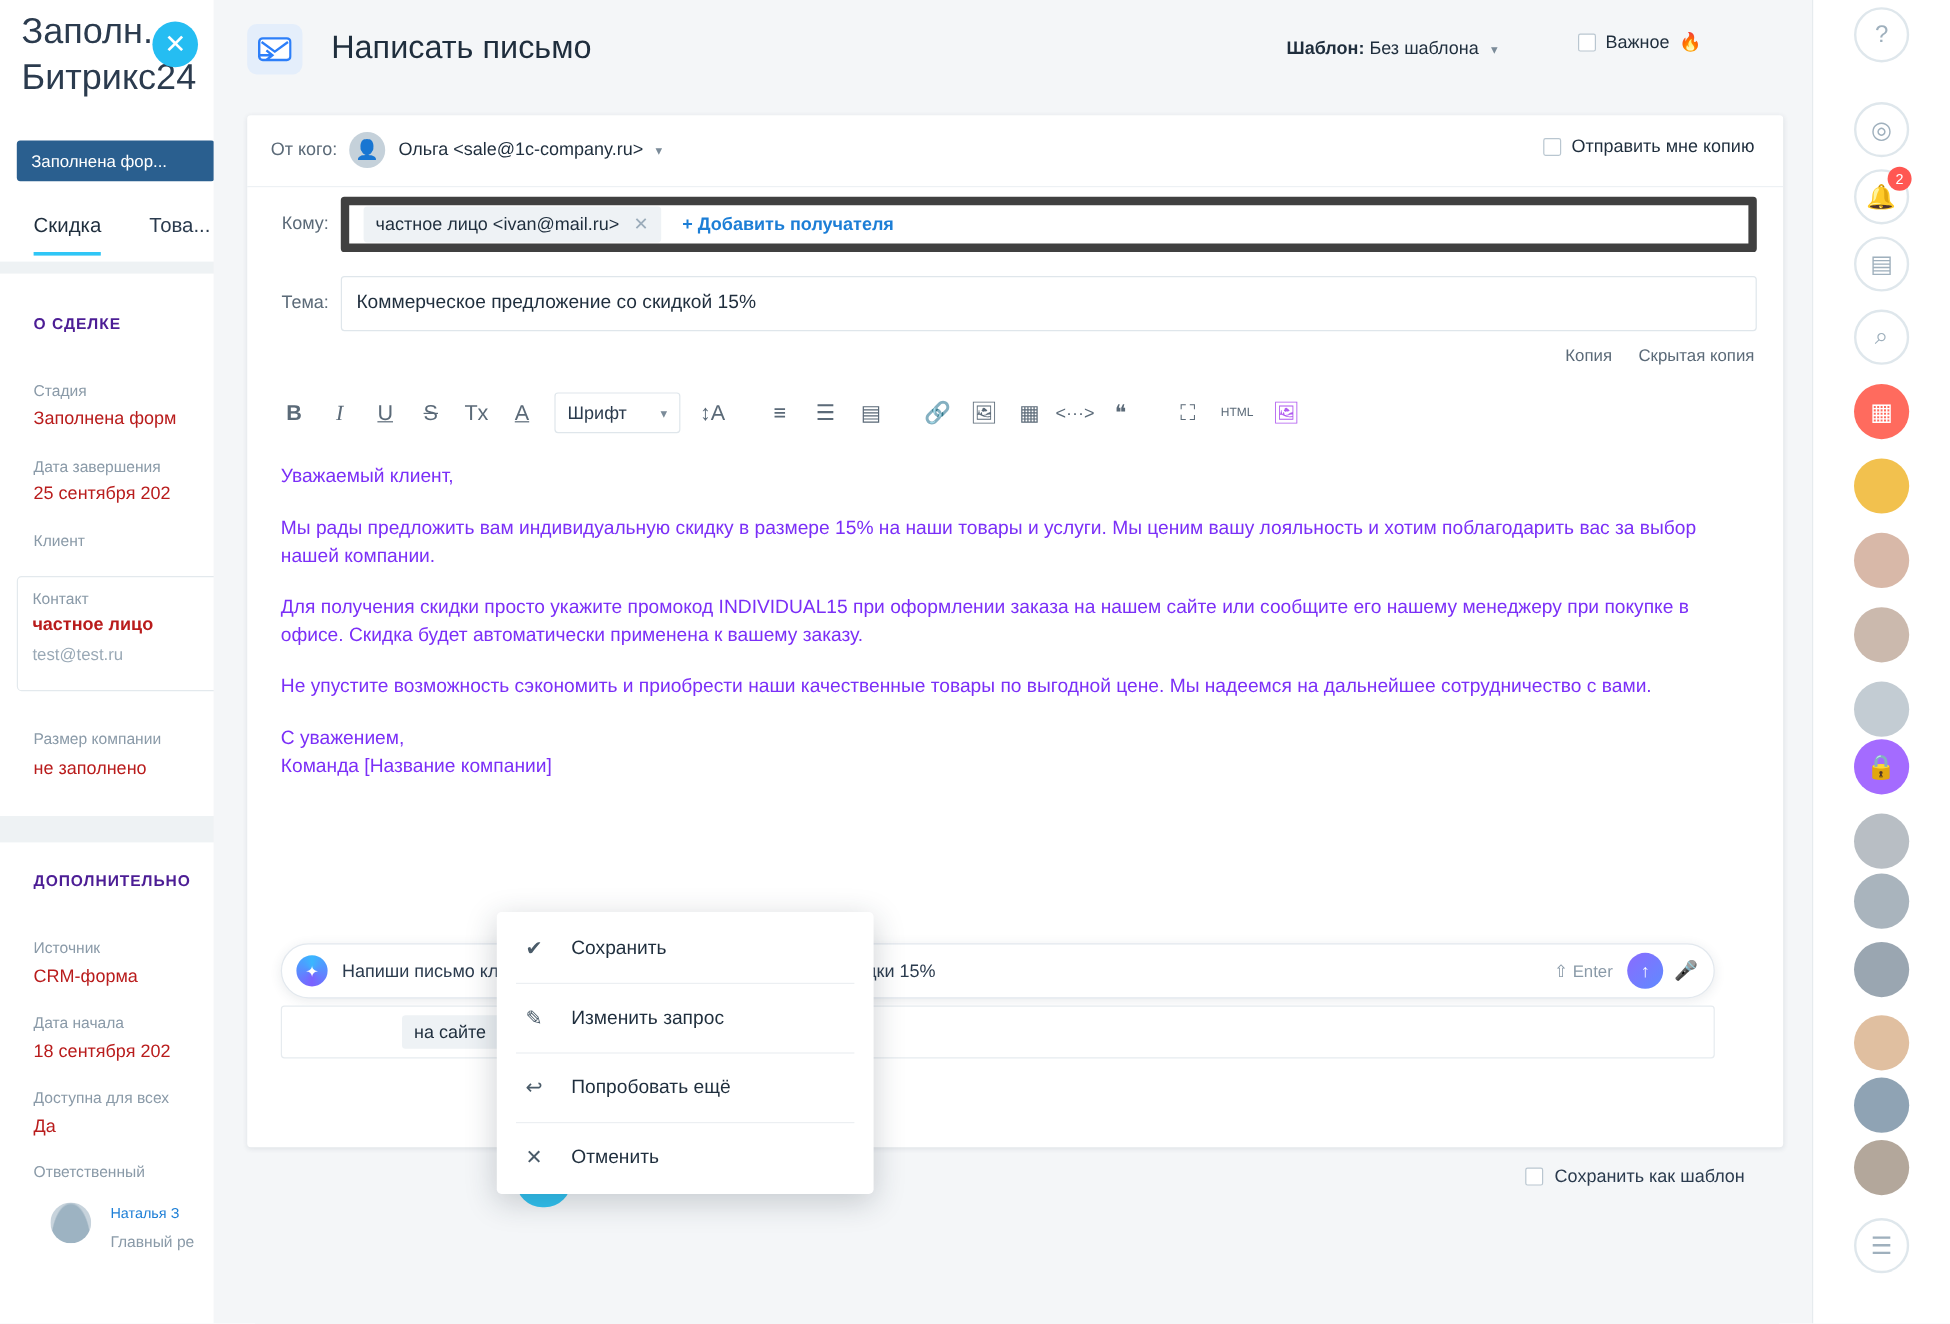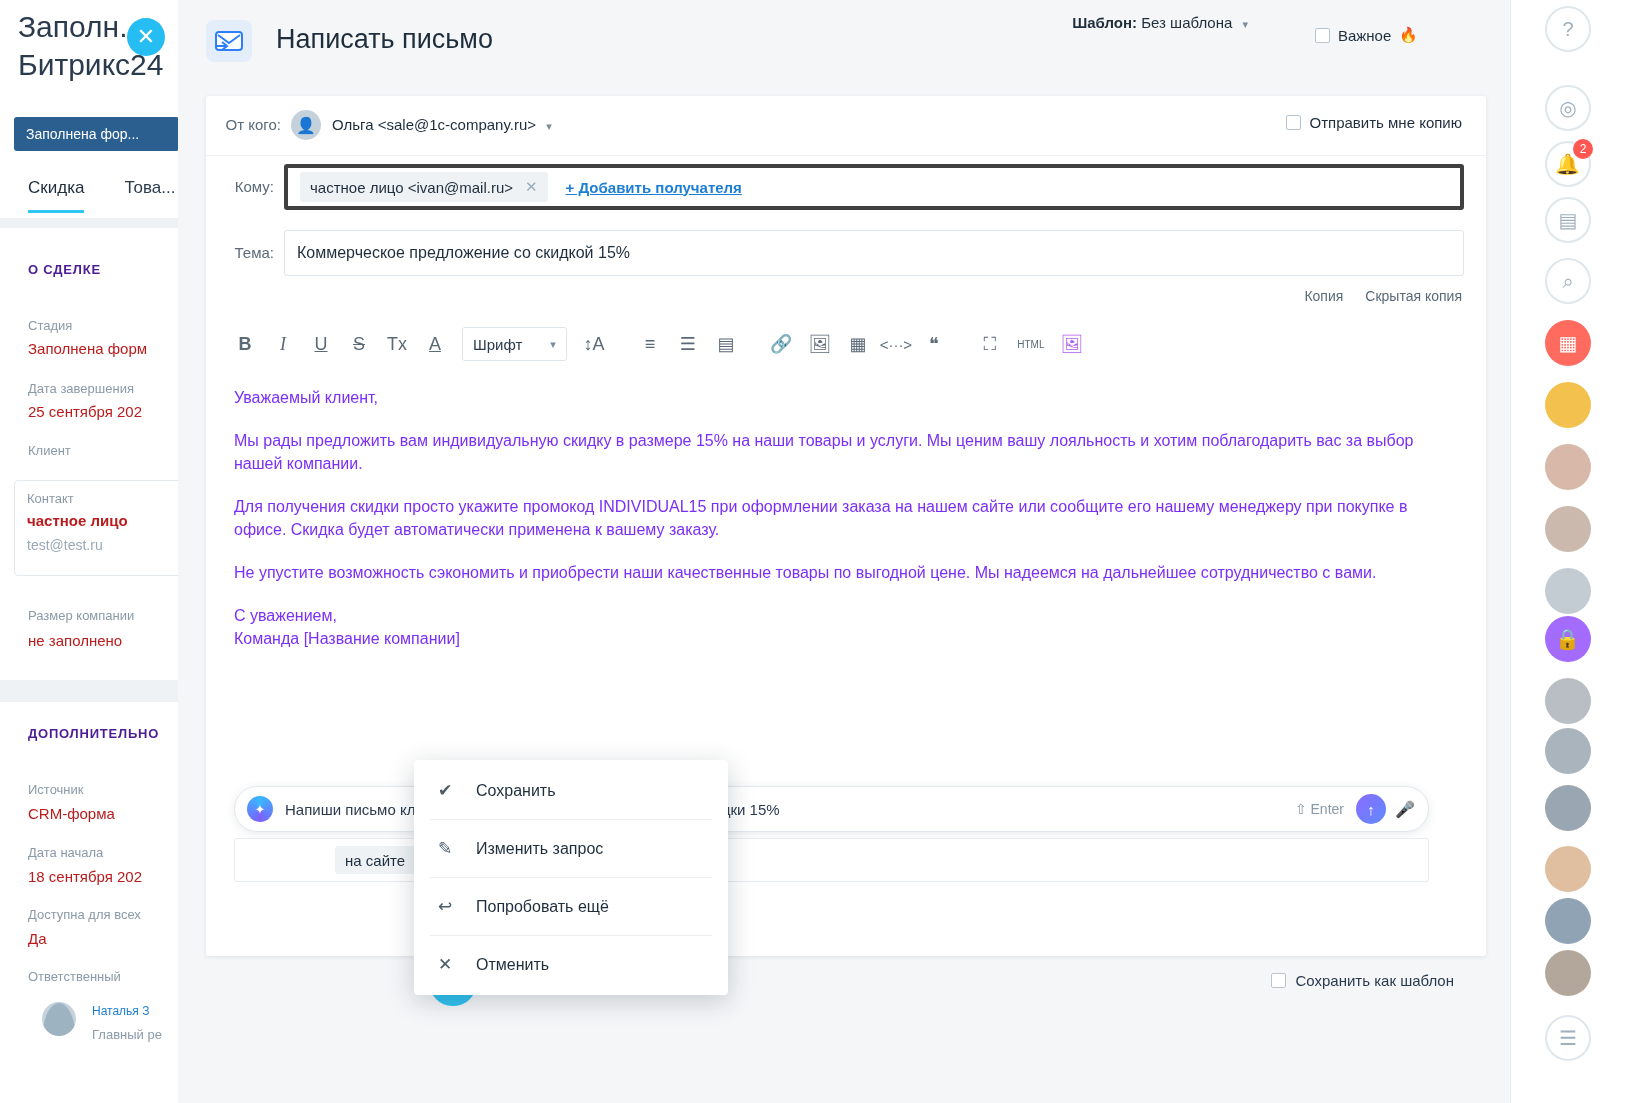--- a/index.html
+++ b/index.html
@@ -109,21 +109,21 @@
   .mail-logo {
     position: absolute; left: 28px; top: 20px; width: 46px; height: 42px;
     border-radius: 8px; background: #e4eefb;
     display: flex; align-items: center; justify-content: center;
   }
   .mail-title {
     position: absolute; left: 98px; top: 24px;
     font-size: 27px; color: #1f2e3d; font-weight: 400;
   }
   .tpl-wrap {
-    position: absolute; right: 265px; top: 14px;
+    position: absolute; right: 265px; top: 32px;
     font-size: 15px; color: #5b6a78;
   }
   .tpl-wrap b { color: #1f2e3d; font-weight: 700; }
   .tpl-val { color: #1f2e3d; }
   .important-wrap {
     position: absolute; right: 95px; top: 26px;
     display: flex; align-items: center; gap: 8px; font-size: 15px; color: #1f2e3d;
   }
   .cbox {
     width: 15px; height: 15px; border: 1px solid #b9c6d0; border-radius: 2px; background: #fff;
@@ -149,30 +149,30 @@
   .from-val { position: absolute; left: 126px; top: 20px; font-size: 15px; color: #1f2e3d; }
   .caret { display: inline-block; margin-left: 6px; color: #7b8b99; font-size: 11px; }
   .copy-me {
     position: absolute; right: 24px; top: 18px;
     display: flex; align-items: center; gap: 9px; font-size: 15px; color: #1f2e3d;
   }
 
   .to-row { position: absolute; left: 0; top: 60px; width: 1020px; height: 62px; }
   .to-field {
     position: absolute; left: 78px; top: 8px; width: 1180px; height: 46px;
-    border: 4px solid #404040; border-radius: 3px; background: #fff;
+    border: 7px solid #404040; border-radius: 3px; background: #fff;
     display: flex; align-items: center; padding: 0 12px;
   }
   .chip {
     display: inline-flex; align-items: center; gap: 12px;
     background: #eef2f5; border-radius: 3px; padding: 6px 10px;
     font-size: 15px; color: #1f2e3d;
   }
   .chip .x { color: #9bacba; font-size: 15px; }
-  .add-recipient { margin-left: 18px; color: #1c7ed6; font-size: 15px; font-weight: 700; text-decoration: underline; }
+  .add-recipient { margin-left: 18px; color: #1c7ed6; font-size: 15px; font-weight: 700; }
 
   .subj-row { position: absolute; left: 0; top: 126px; width: 1280px; height: 62px; }
   .subj-field {
     position: absolute; left: 78px; top: 8px; width: 1180px; height: 46px;
     border: 1px solid #dfe6eb; border-radius: 3px; background: #fff;
     display: flex; align-items: center; padding: 0 12px; font-size: 16px; color: #1f2e3d;
   }
   .cc-row {
     position: absolute; right: 24px; top: 192px;
     display: flex; gap: 22px; font-size: 14px; color: #5b6a78;

